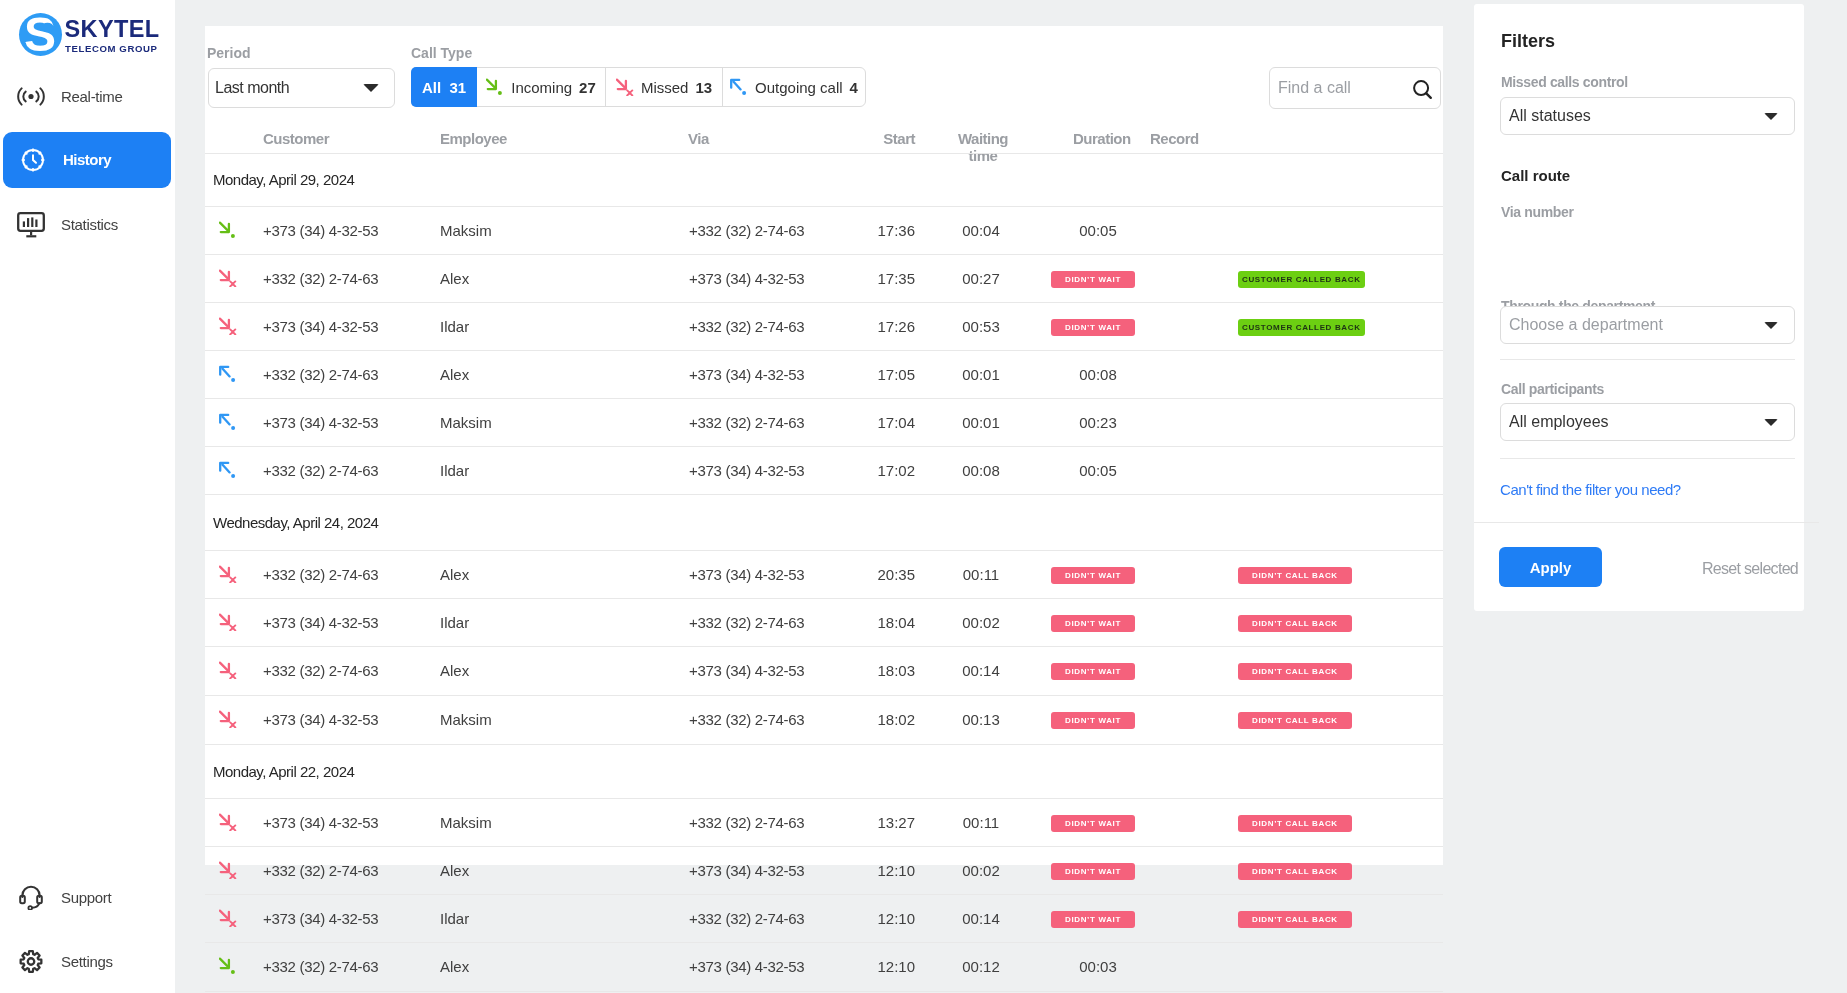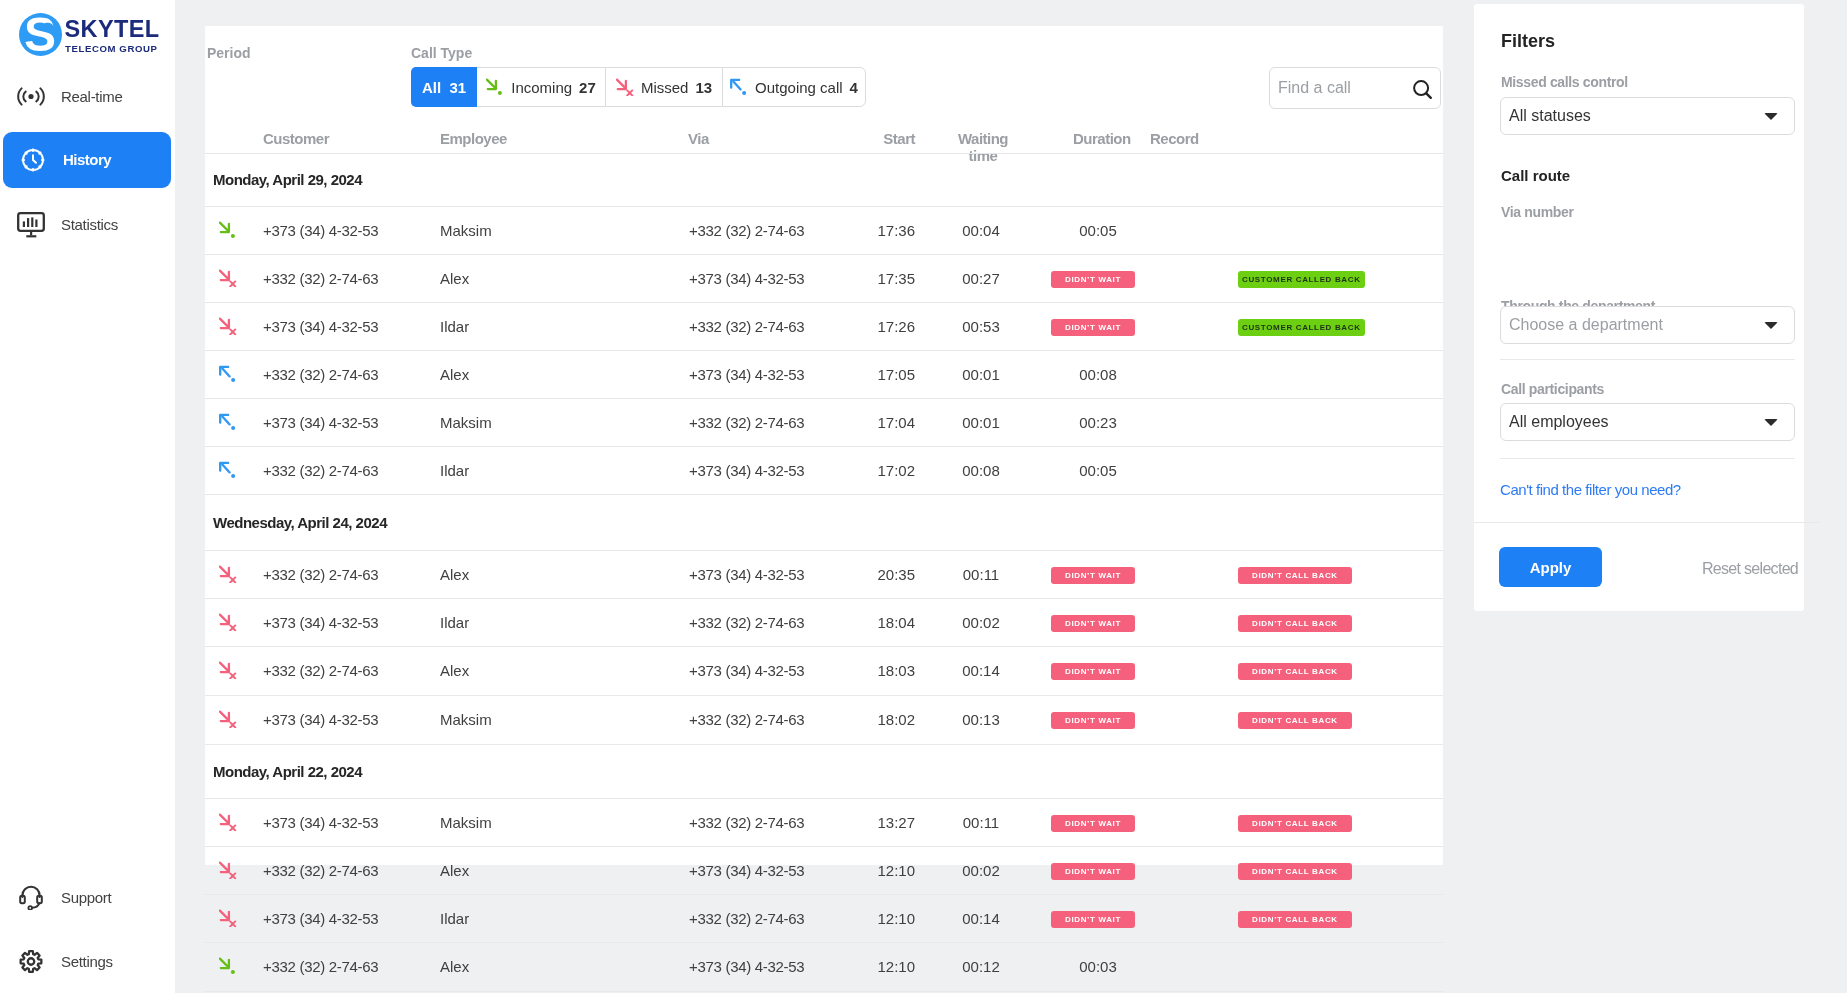--- a/index.html
+++ b/index.html
@@ -40,21 +40,21 @@
 .row > div { font-size:15px; color:#404040; white-space:nowrap; }
 .ic { left:14px; }
 .c1 { left:58px; letter-spacing:-0.3px; }
 .c2 { left:235px; }
 .c3 { left:484px; letter-spacing:-0.3px; }
 .c4 { left:655px; width:55px; text-align:right; }
 .c5 { left:711px; width:130px; text-align:center; }
 .c6 { left:833px; width:120px; text-align:center; } .c6 .bdg { margin-right:10px; }
 .c7 { left:1033px; }
 .daterow { position:absolute; left:205px; width:1238px; }
-.daterow { font-size:15px; font-weight:bold; letter-spacing:-0.5px; color:#262626; padding-left:8px; display:flex; align-items:center; }
+.daterow { font-size:15px; font-weight:normal; letter-spacing:-0.5px; color:#262626; padding-left:8px; display:flex; align-items:center; }
 .bdg { display:inline-block; height:17px; line-height:17px; border-radius:3px; font-size:8px; font-weight:bold; letter-spacing:0.65px; padding:0 14px; }
 .bdg.pink { background:#f5617c; color:#fff; }
 .bdg.green { background:#6ccf12; color:#1e3314; padding:0 4px; }
 
 
 #panel .lbl { position:absolute; left:27px; font-size:14px; font-weight:bold; letter-spacing:-0.35px; color:#9b9ea3; }
 #panel .sel { position:absolute; left:26px; width:295px; height:38px; border:1px solid #dcdcdc; border-radius:6px; background:#fff; }
 #panel .sel .txt { position:absolute; left:8px; top:50%; transform:translateY(-50%); font-size:16px; color:#333; }
 #panel .sel .ph { color:#9b9ea3; }
 #panel .div { position:absolute; left:26px; width:295px; height:1px; background:#e8e8e8; }
@@ -128,20 +128,24 @@
       <path stroke-width="2.1" stroke-linejoin="round" d="M9.95 5.31 L10.32 2.45 L13.68 2.45 L14.05 5.31 A7 7 0 0 1 15.29 5.82 L17.56 4.05 L19.95 6.44 L18.18 8.71 A7 7 0 0 1 18.69 9.95 L21.55 10.32 L21.55 13.68 L18.69 14.05 A7 7 0 0 1 18.18 15.29 L19.95 17.56 L17.56 19.95 L15.29 18.18 A7 7 0 0 1 14.05 18.69 L13.68 21.55 L10.32 21.55 L9.95 18.69 A7 7 0 0 1 8.71 18.18 L6.44 19.95 L4.05 17.56 L5.82 15.29 A7 7 0 0 1 5.31 14.05 L2.45 13.68 L2.45 10.32 L5.31 9.95 A7 7 0 0 1 5.82 8.71 L4.05 6.44 L6.44 4.05 L8.71 5.82 A7 7 0 0 1 9.95 5.31 Z"></path>
       <circle cx="12" cy="12" r="3" stroke-width="2.1"></circle>
     </g>
   </svg>
   <div class="navtxt" style="top:953px">Settings</div>
 </div>
 
 <div id="main">
 
   <div class="toplbl" style="left:2px">Period</div>
+  <div class="selectbox" style="left:3px;top:42px;width:187px;height:40px">
+    <div class="txt">Last month</div>
+      <div class="caret" style="right:15px;margin-top:-4px;border-left-width:8px;border-right-width:8px;border-top-width:8px"></div>
+  </div>
 
   <div class="toplbl" style="left:206px">Call Type</div>
   <div id="tabs">
     <div class="tab active">All&nbsp;&nbsp;31</div>
     <div class="tab" style="width:129px">
       <svg width="18" height="18" viewBox="0 0 18 18">
           <path d="M0.9 1.6 L9.2 9.9" stroke="#65be16" stroke-width="2.3" stroke-linecap="round" fill="none"></path>
           <path d="M9.9 3.0 V11.1 H1.8" stroke="#65be16" stroke-width="2.3" stroke-linecap="round" stroke-linejoin="round" fill="none"></path>
           <circle cx="13.9" cy="15.1" r="2" fill="#65be16"></circle>
         </svg>

